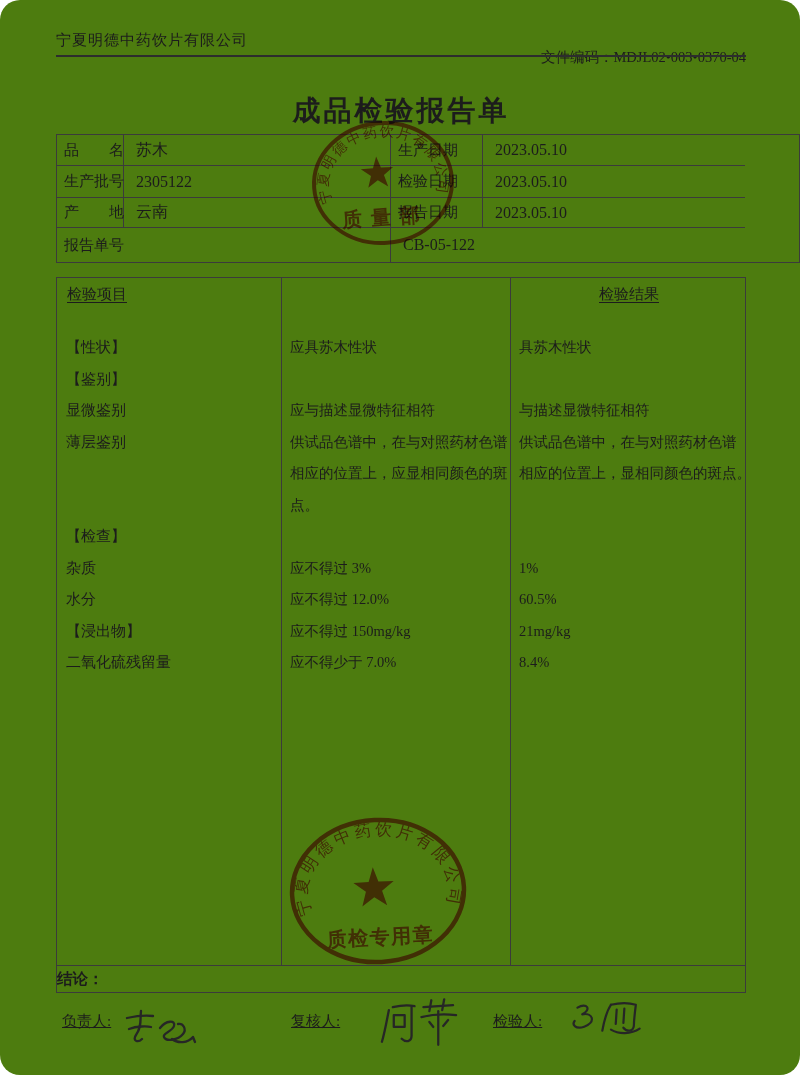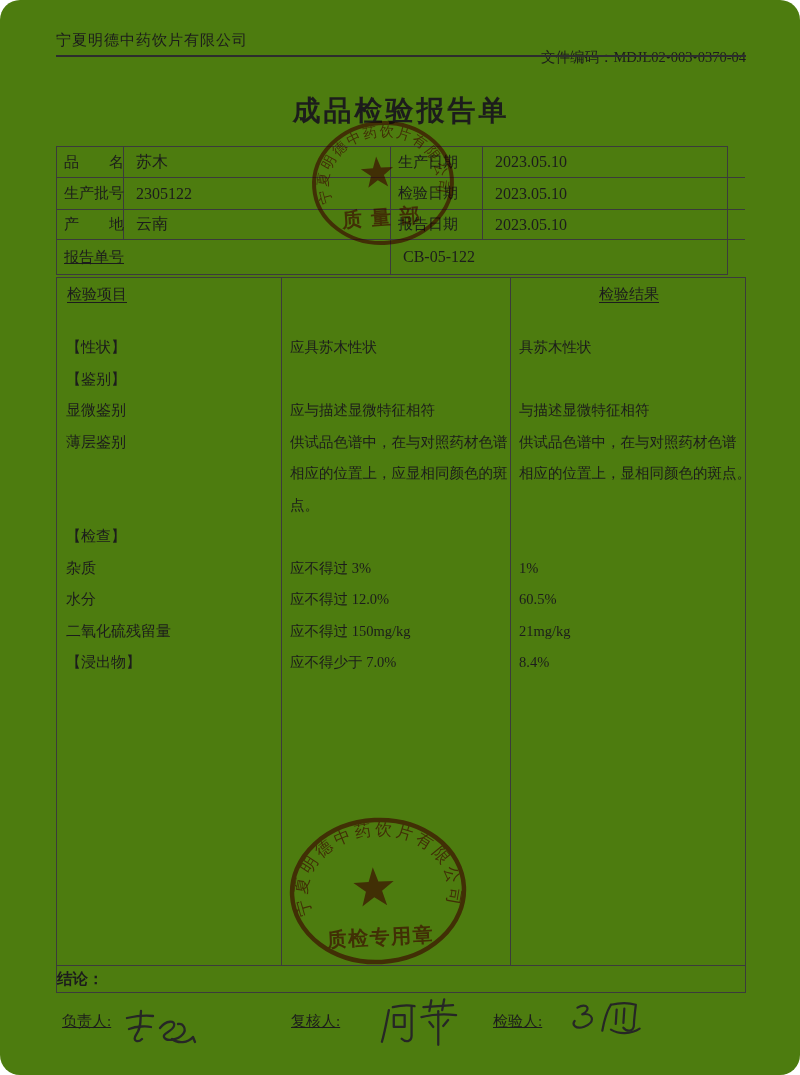--- a/index.html
+++ b/index.html
@@ -8,30 +8,30 @@
     font-family:"Liberation Serif","DejaVu Serif",serif;color:#1c1c1c;border-radius:20px;
   }
   
   .hdr-company{position:absolute;left:56px;top:31px;font-size:15px;letter-spacing:1px;}
   .hdr-code{position:absolute;right:54px;top:32px;font-size:14.5px;margin-top:16px;}
   .hdr-rule{position:absolute;left:56px;top:55px;width:690px;height:2px;background:#2d2d2d;}
   
   .title{position:absolute;left:56px;top:92px;width:690px;text-align:center;
          font-size:28px;font-weight:bold;letter-spacing:3px;}
   
-  .t1{position:absolute;left:56px;top:146px;width:672px;box-sizing:border-box;
+  .t1{position:absolute;left:56px;top:134px;width:744px;box-sizing:border-box;
       border:1px solid #3b3b3b;display:grid;
       grid-template-columns:67px 267px 92px 262px;
       grid-template-rows:31px 32px 30px 34px;}
   .t1 .cell{box-sizing:border-box;border-right:1px solid #3b3b3b;border-bottom:1px solid #3b3b3b;
       display:flex;align-items:center;padding-left:7px;font-size:15px;white-space:nowrap;}
   .t1 .val{font-size:16px;padding-left:12px;}
   .t1 .lastcol{border-right:none;}
   .t1 .lastrow{border-bottom:none;}
-  .t1 .span12{grid-column:1/3;text-decoration:underline;}
+  .t1 .span12{grid-column:1/3;}
   .t1 .span34{grid-column:3/5;}
   
   .t2{position:absolute;left:56px;top:277px;width:690px;height:689px;box-sizing:border-box;
       border:1px solid #3b3b3b;display:grid;grid-template-columns:225px 229px 236px;}
   .t2col{position:relative;box-sizing:border-box;border-right:1px solid #3b3b3b;}
   .t2col.last{border-right:none;}
   .t2head{margin-top:7px;font-size:15px;text-align:center;font-family:Liberation Serif, serif;}
   .t2head span{text-decoration:underline;text-underline-offset:3px;}
   .t2head.left{text-align:left;padding-left:10px;}
   .t2lines{position:absolute;top:54px;left:0;right:0;}
@@ -92,22 +92,22 @@
       <div class="t2lines">
         <div class="t2line">【性状】</div>
         <div class="t2line">【鉴别】</div>
         <div class="t2line">显微鉴别</div>
         <div class="t2line">薄层鉴别</div>
         <div class="t2line"></div>
         <div class="t2line"></div>
         <div class="t2line">【检查】</div>
         <div class="t2line">杂质</div>
         <div class="t2line">水分</div>
+        <div class="t2line">【浸出物】</div>
         <div class="t2line">二氧化硫残留量</div>
-        <div class="t2line">【浸出物】</div>
       </div>
     </div>
     <div class="t2col c2">
       <div class="t2lines">
         <div class="t2line">应具苏木性状</div>
         <div class="t2line"></div>
         <div class="t2line">应与描述显微特征相符</div>
         <div class="t2line">供试品色谱中，在与对照药材色谱</div>
         <div class="t2line">相应的位置上，应显相同颜色的斑</div>
         <div class="t2line">点。</div>

